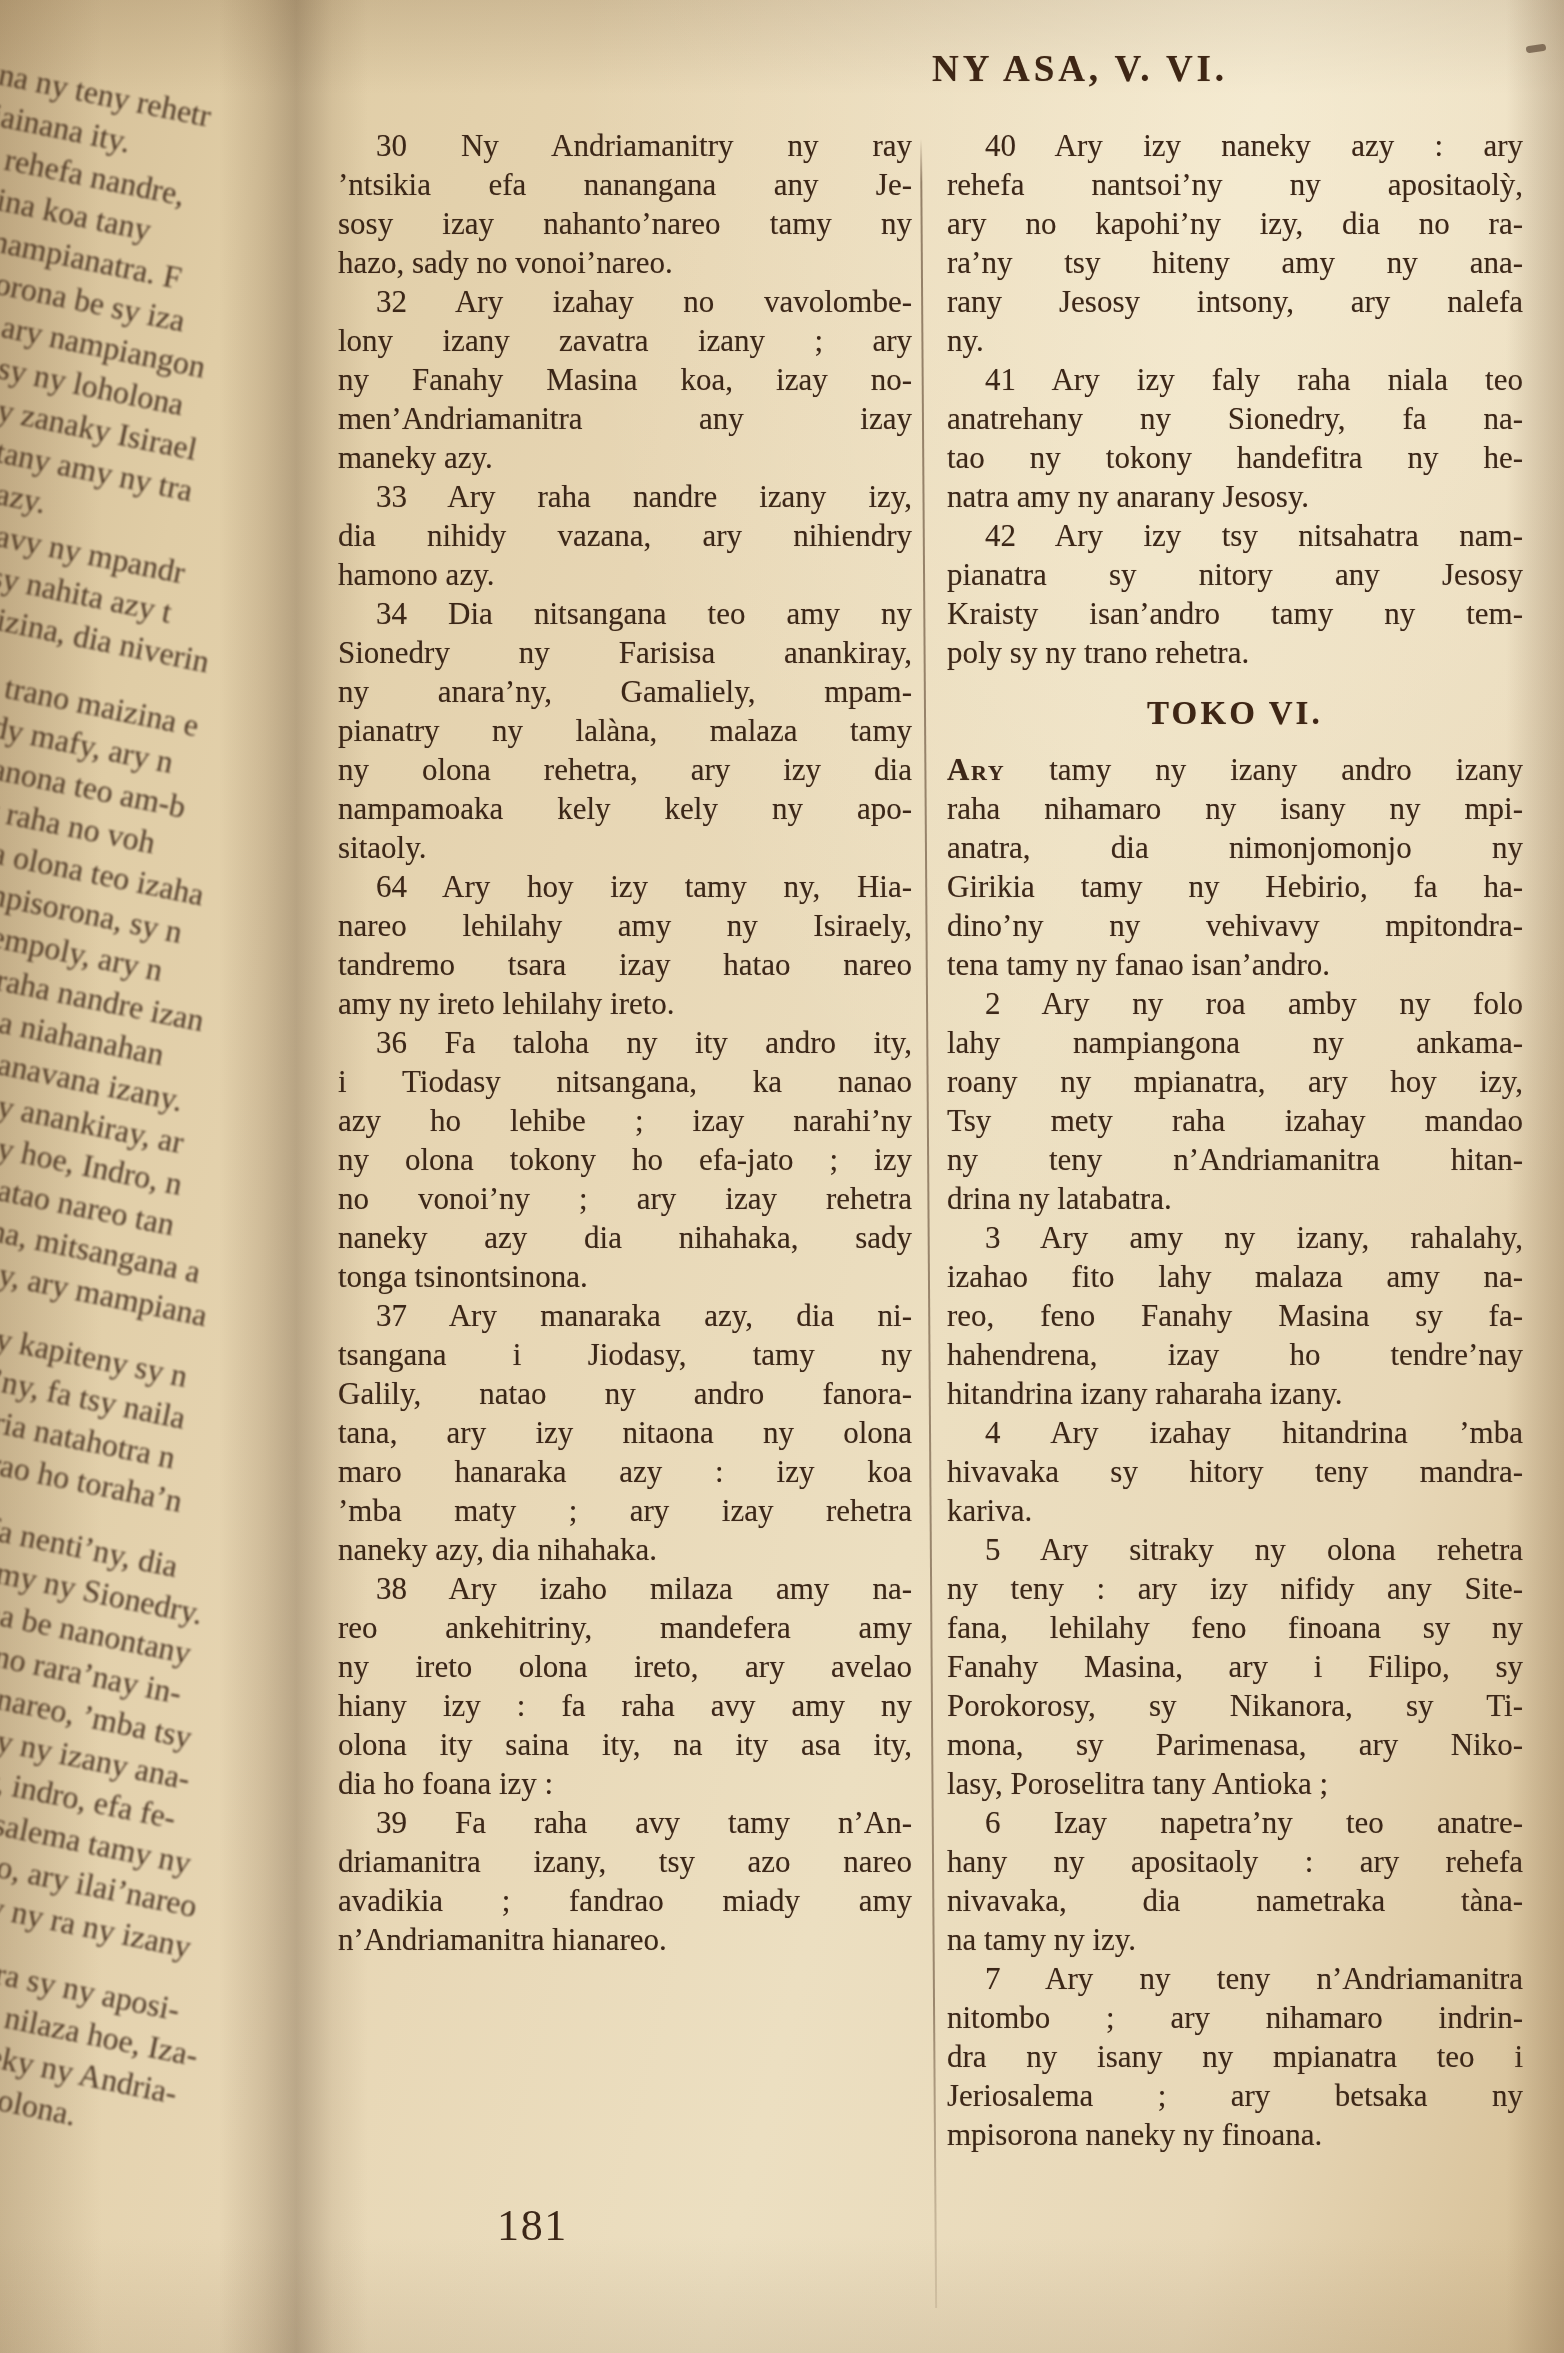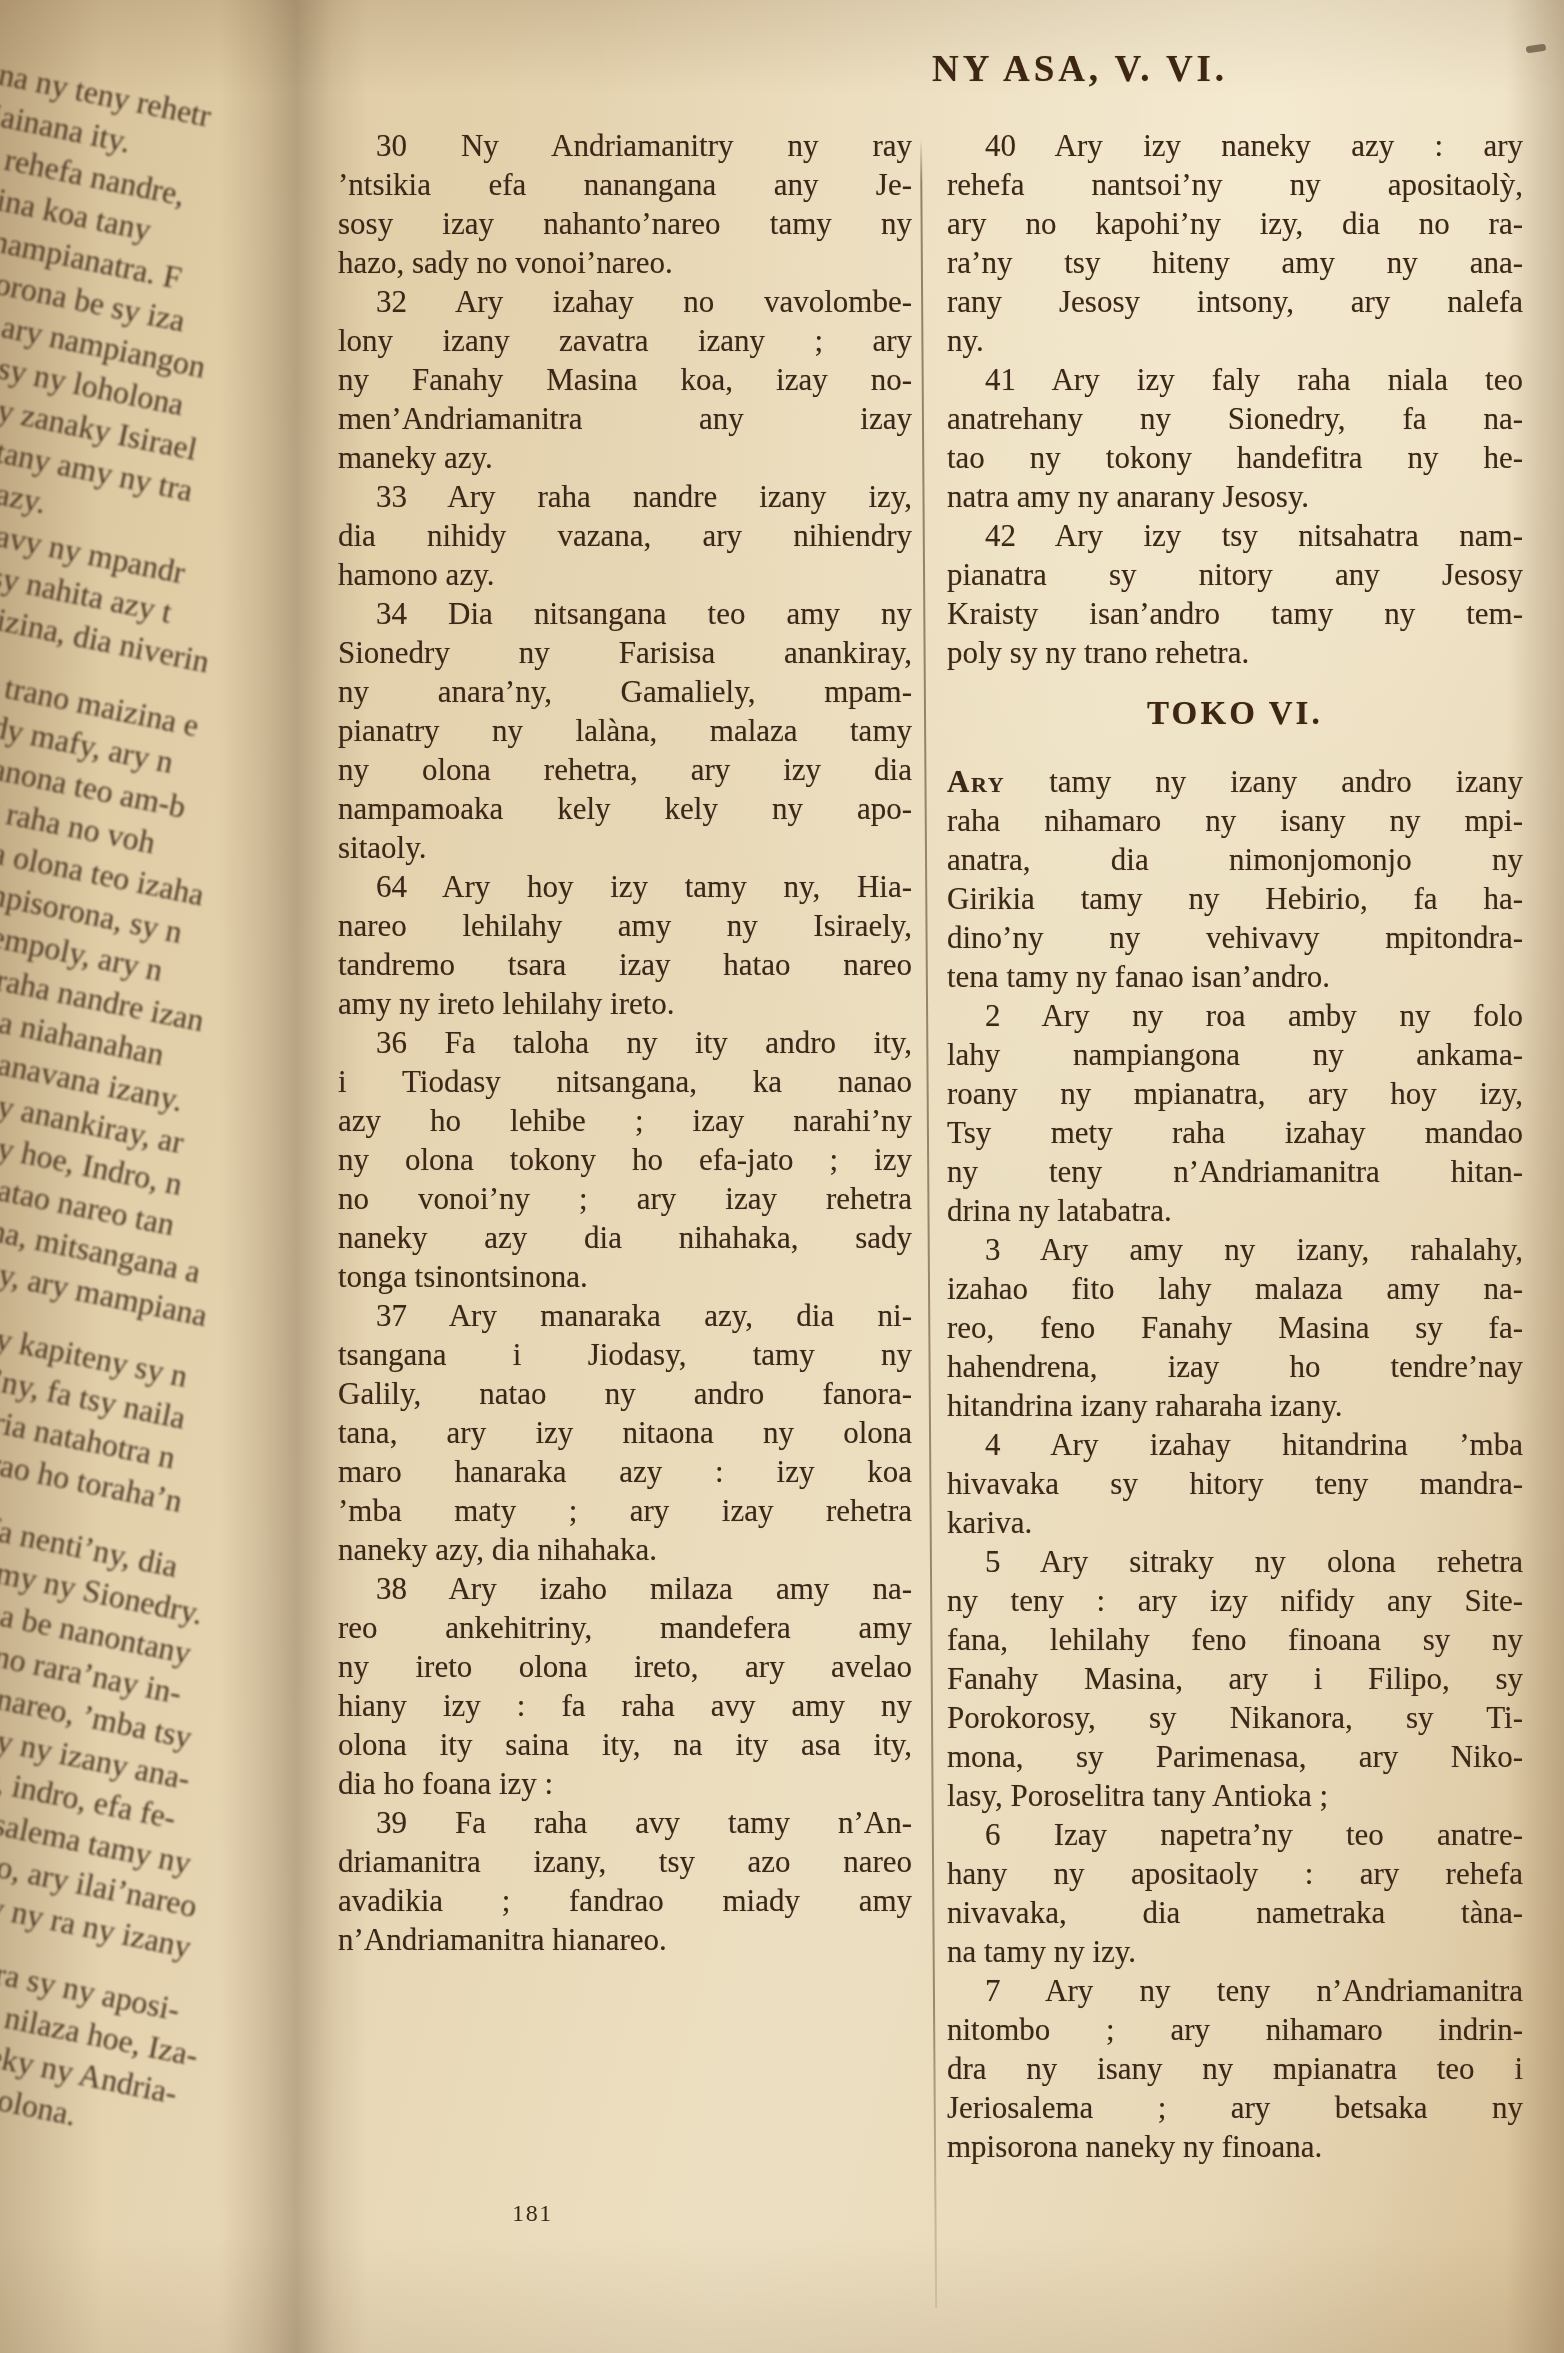--- a/index.html
+++ b/index.html
@@ -57,25 +57,25 @@
   .col { position:absolute; top:126px; font-size:31px; line-height:39px;
          text-shadow:0 0 0.8px rgba(60,35,20,.35); }
   .col-left  { left:338px;  width:574px; }
   .col-right { left:947px; width:576px; }
   .vl { text-align:justify; text-align-last:justify; }
   .vl.first { text-indent:38px; }
   .vl.last  { text-align-last:left; }
   .opencaps { font-variant:small-caps; letter-spacing:1.6px;font-weight:bold; }
   .toko {
     text-align:center; font-size:33px; letter-spacing:3.1px; font-weight:700;
-    margin-top:22px; margin-bottom:29px; color:#3e2615;
+    margin-top:22px; margin-bottom:17px; color:#3e2615;
   }
   .pagenum {
     position:absolute; left:329px; width:407px; top:2200px;
-    text-align:center; font-size:24px; letter-spacing:1.6px;
+    text-align:center; font-size:44px; letter-spacing:1.6px;
   }
   .edge-mark {
     position:absolute; left:1526px; top:45px; width:20.3px; height:7px;
     background:rgba(70,50,35,.6); border-radius:3.1px; transform:rotate(-8deg);
   }
 </style>
 </head>
 <body>
 
 <div class="canvas" style="--ink: #3c2718;">

